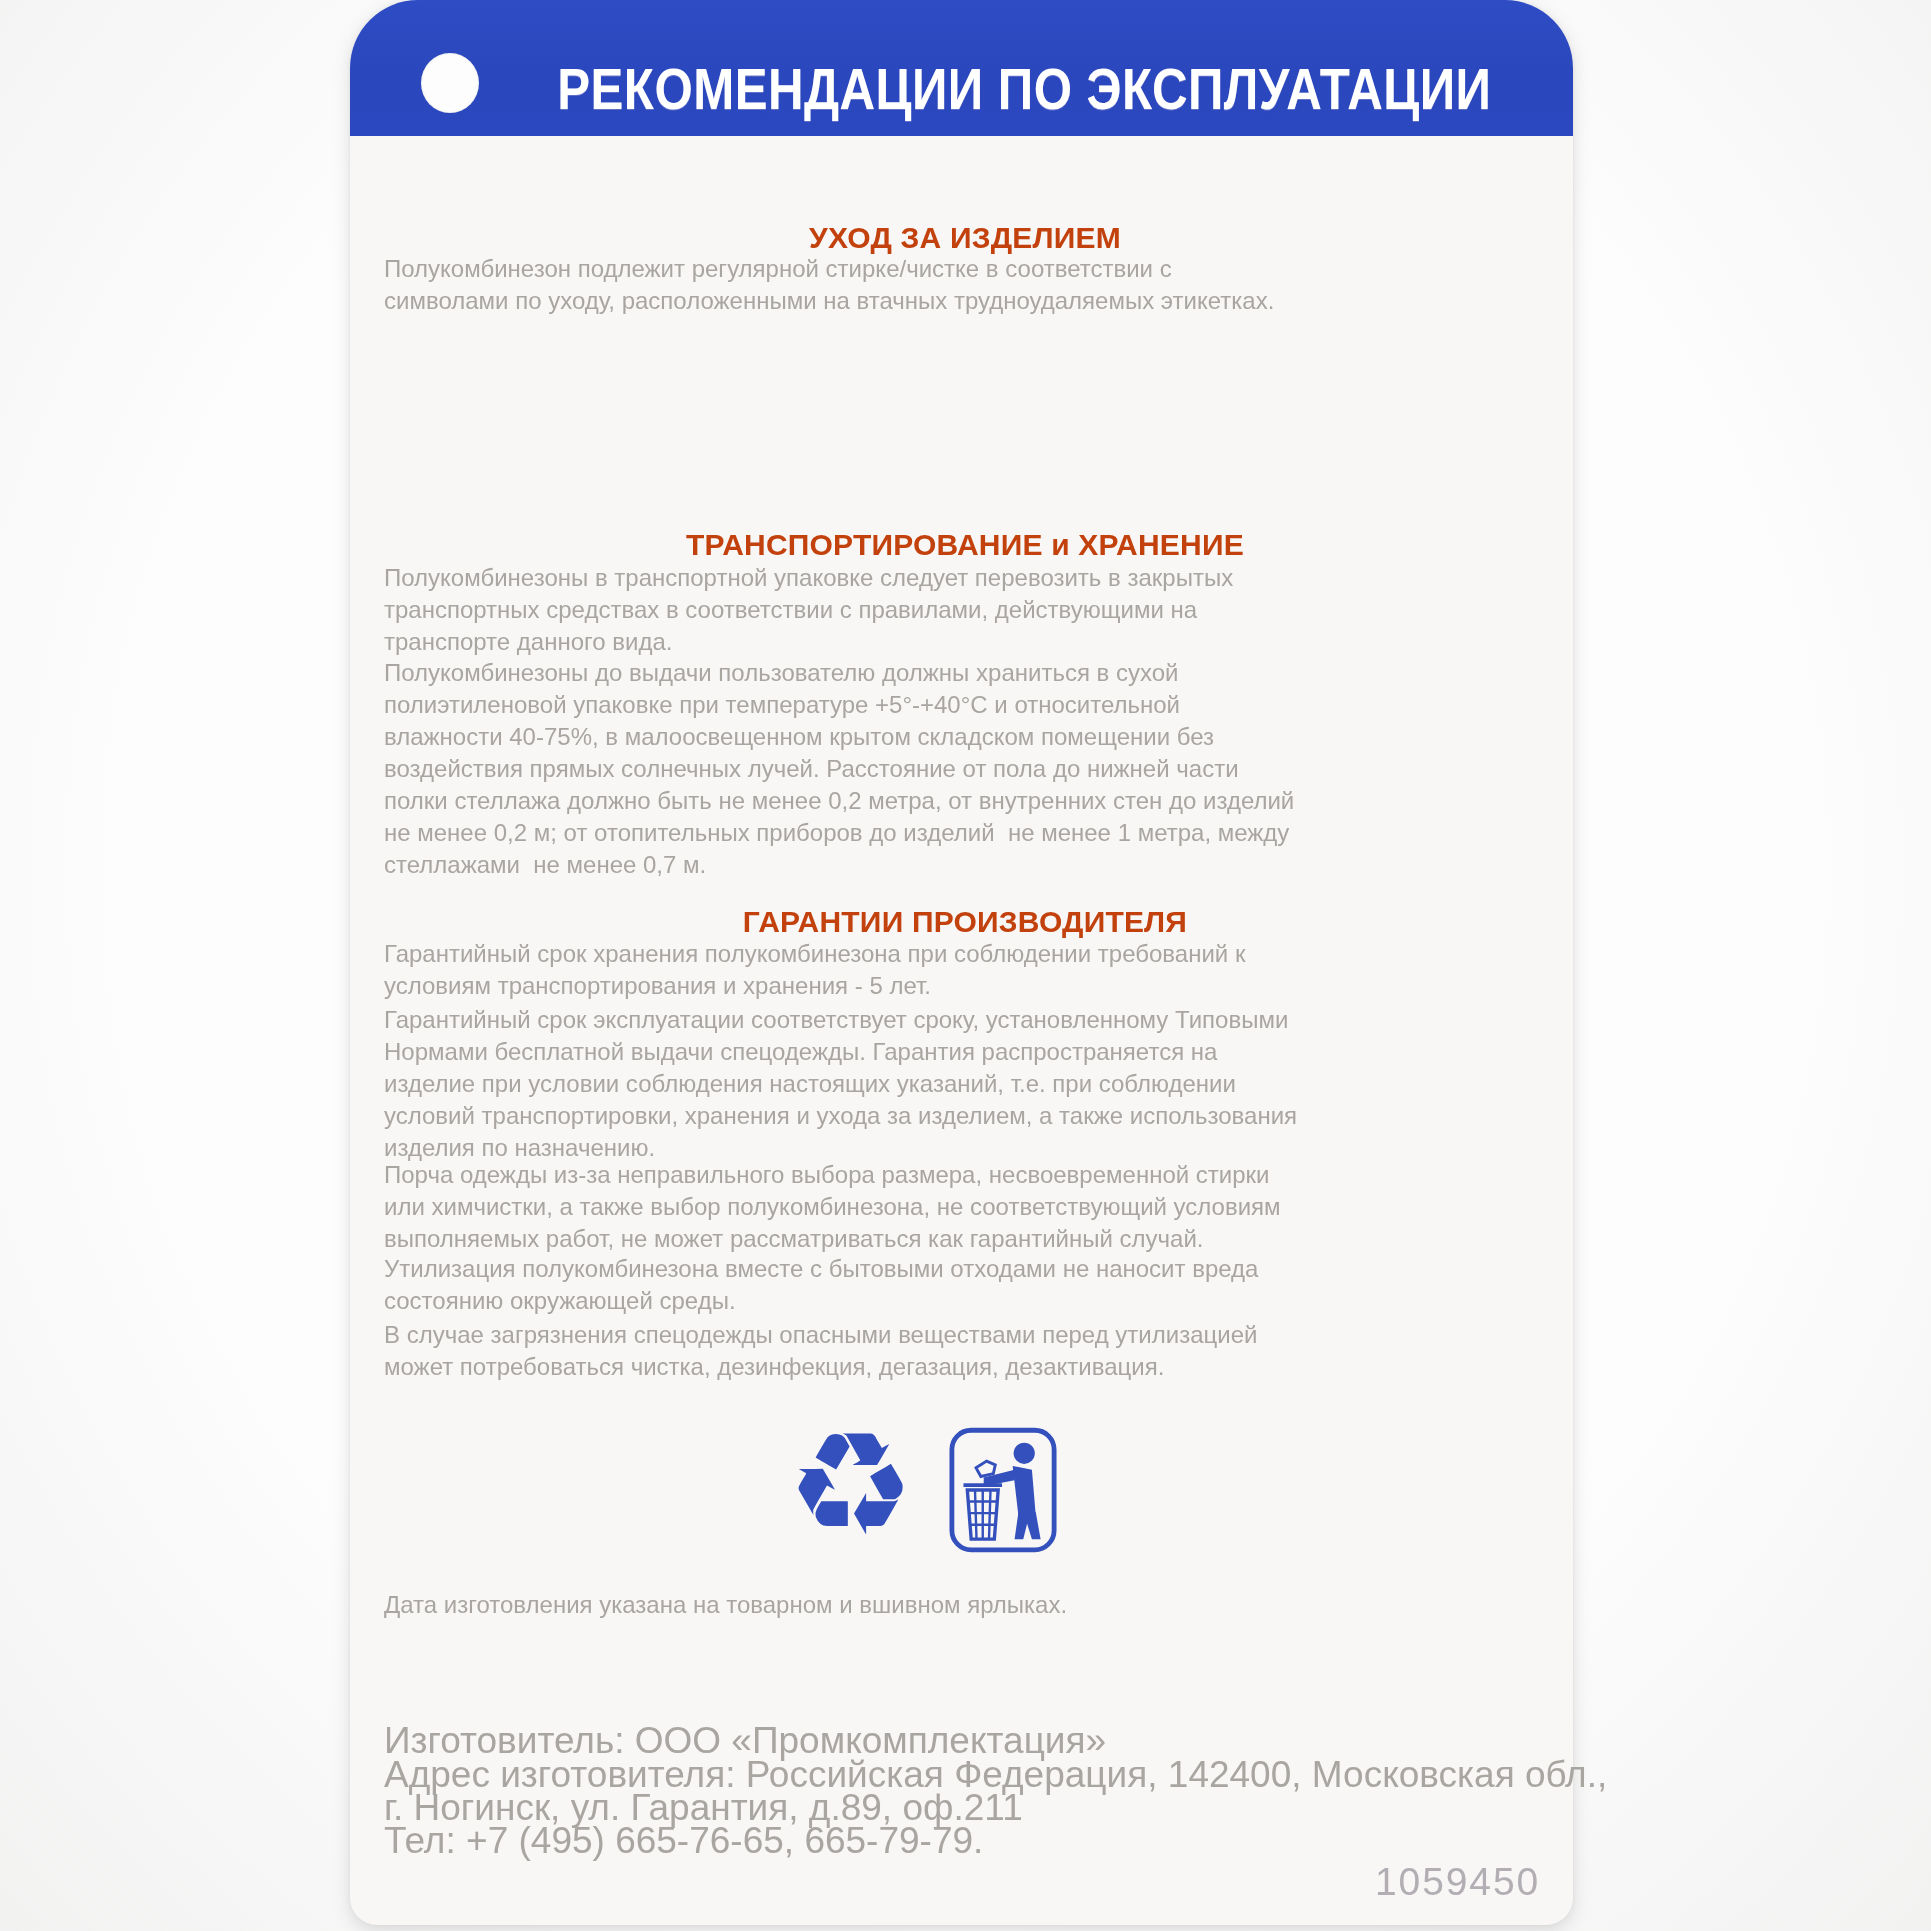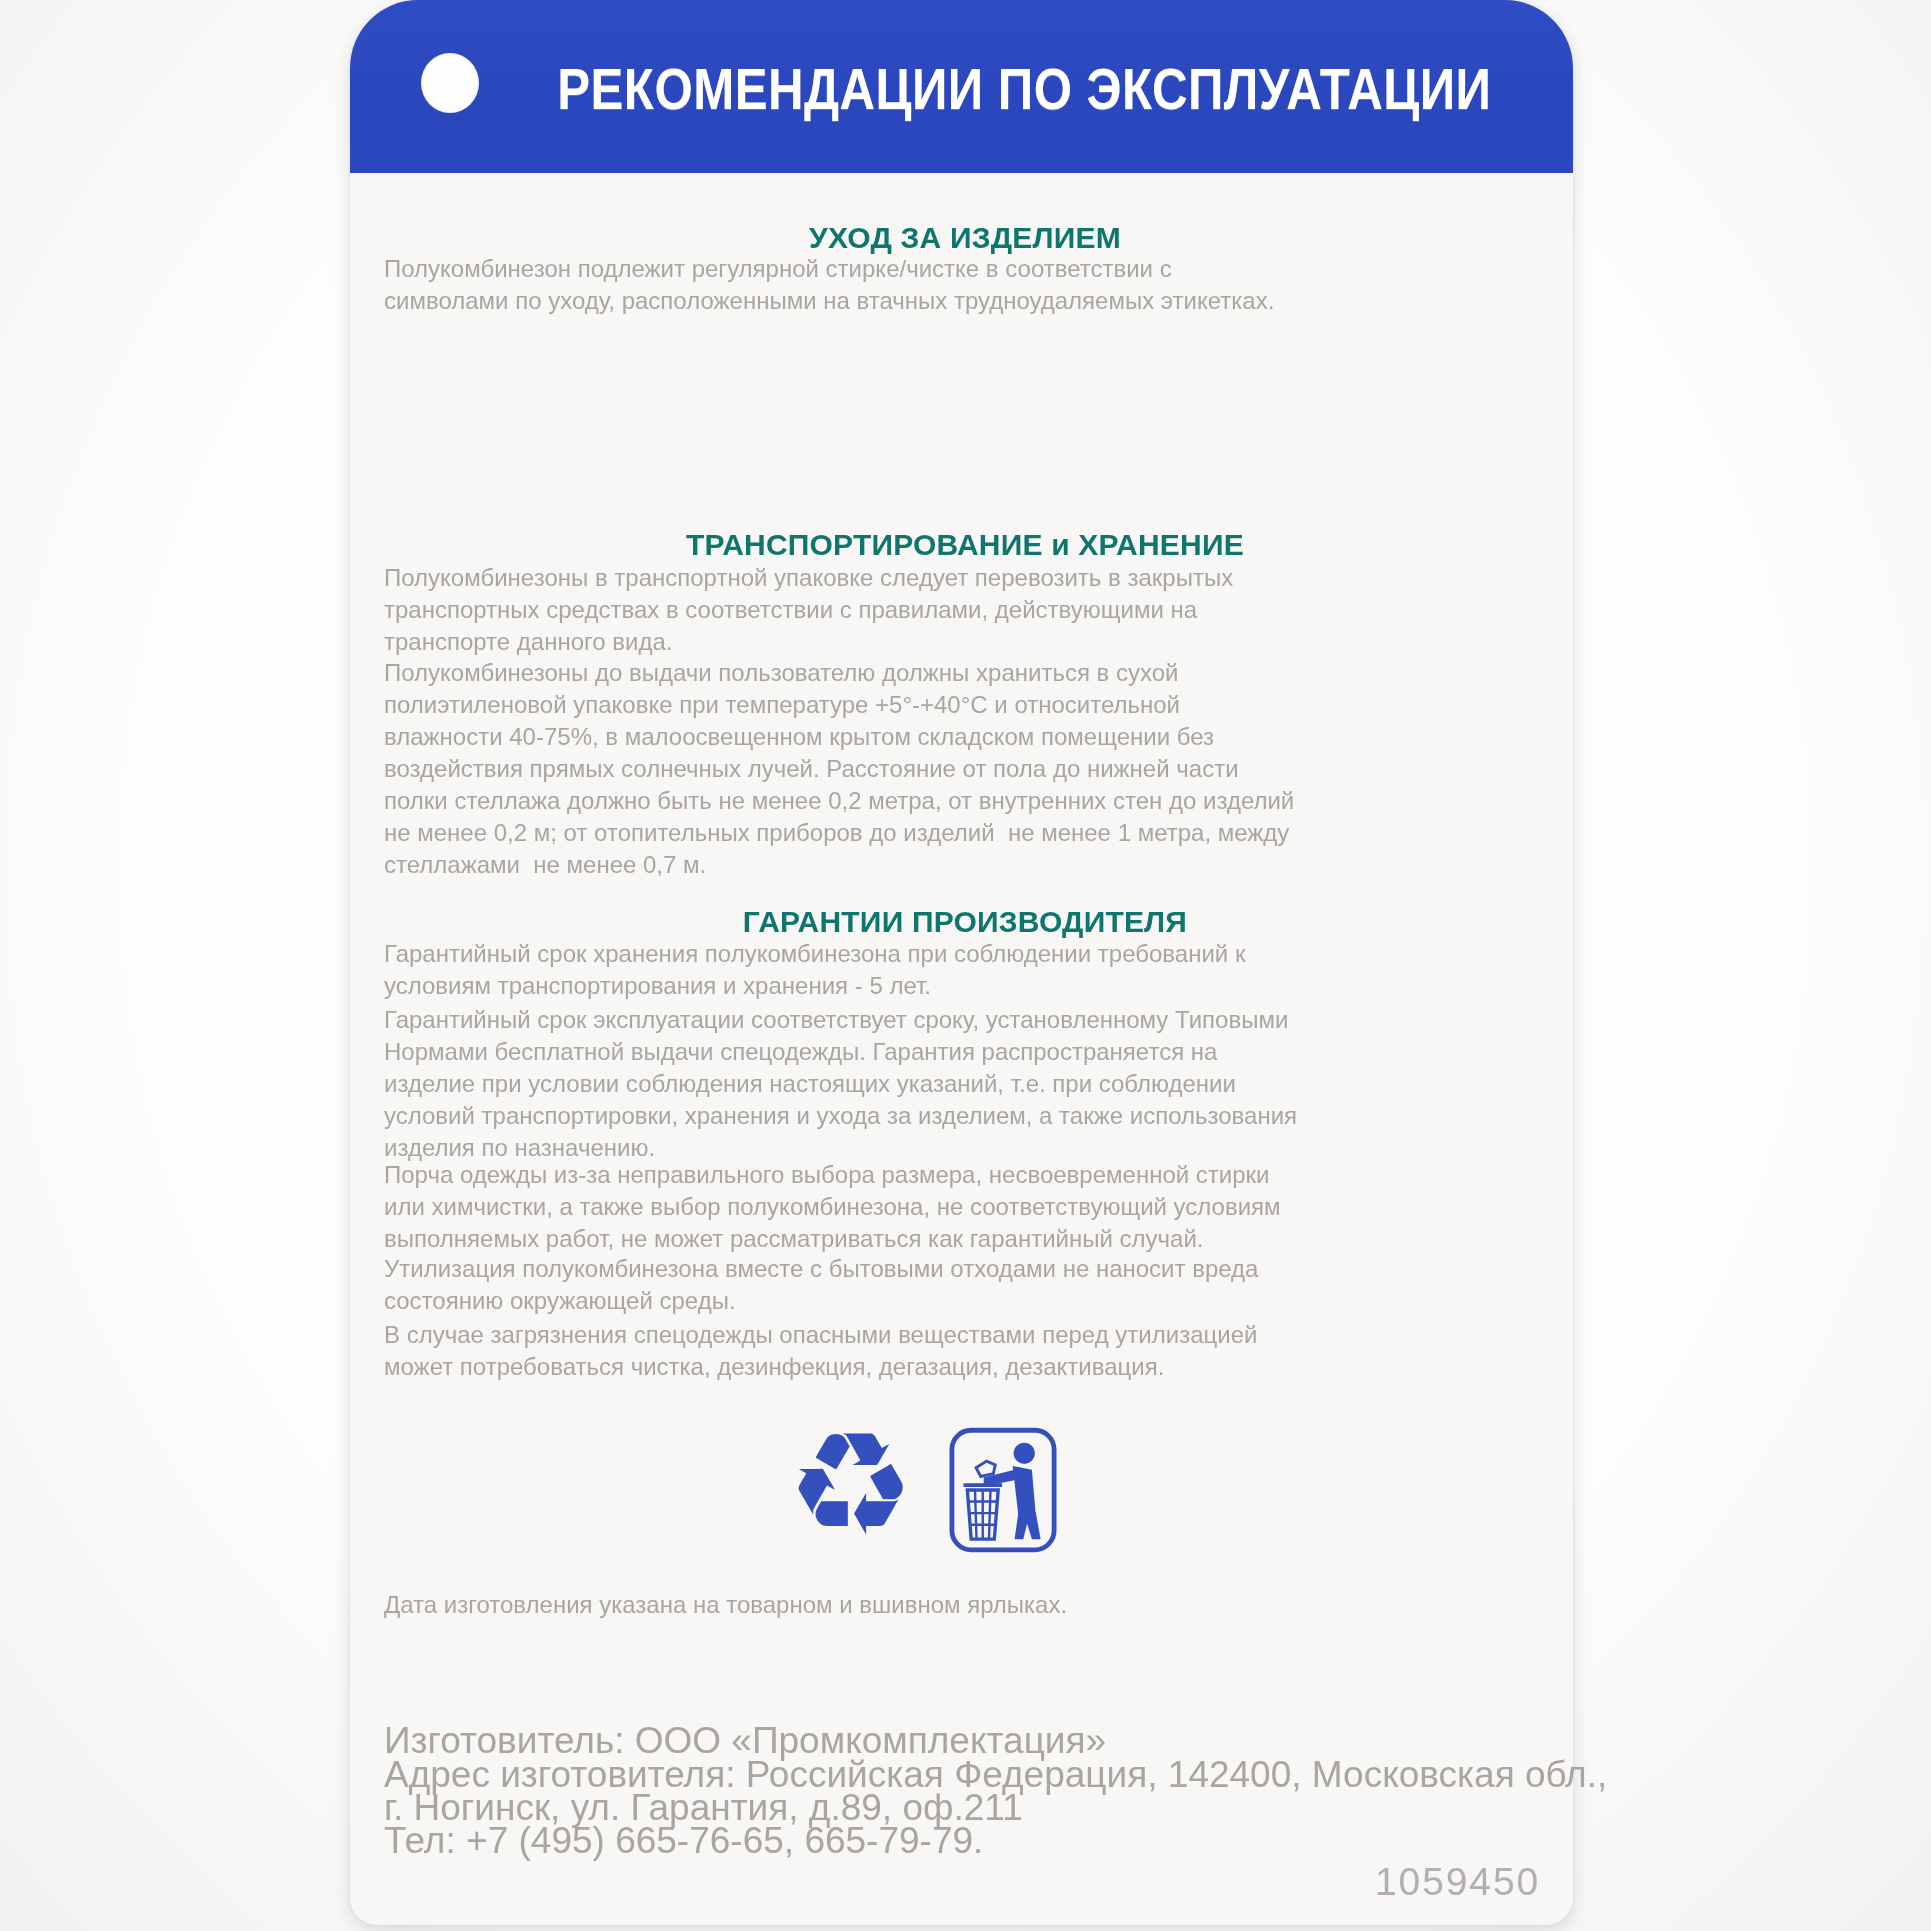--- a/index.html
+++ b/index.html
@@ -12,40 +12,40 @@
     position:absolute;inset:0;pointer-events:none;
     background:radial-gradient(ellipse at 50% 45%, rgba(255,255,255,0) 60%, rgba(210,208,206,0.25) 100%);
   }
   .card{
     position:absolute;left:350px;top:0;width:1223px;height:1925px;
     background:#f8f7f6;
     border-radius:68px 68px 27px 27px;
     box-shadow:0 5.8px 17.4px rgba(90,90,95,0.18), 0 0 3.9px rgba(120,120,125,0.10);
   }
   .header-bar{
-    position:absolute;left:0;top:0;width:100%;height:173px;
+    position:absolute;left:0;top:0;width:100%;height:136px;
     background:linear-gradient(180deg,#2e4cc4 0%,#2b47bd 55%,#2c48c0 100%);
     border-radius:68px 68px 0 0;
   }
   .punch-hole{
     position:absolute;left:71px;top:53px;width:58px;height:60px;
     background:#fdfdfd;border-radius:50%;
     box-shadow:inset 0 0 1.9px rgba(150,150,160,0.4);
   }
   .header-title{
     position:absolute;left:145px;right:19.3px;top:0;height:176px;
     display:flex;align-items:center;justify-content:center;
     color:#ffffff;font-weight:bold;font-size:58px;white-space:nowrap;
     transform:scaleX(0.85);transform-origin:50% 50%;
     letter-spacing:0.5px;
     text-shadow:0 1px 0 rgba(255,230,230,0.25);
   }
   .sec-title{
     position:absolute;left:34px;width:1162px;text-align:center;
-    color:#0f766e;font-weight:bold;font-size:30px;line-height:35px;
+    color:#c2410c;font-weight:bold;font-size:30px;line-height:35px;
     white-space:pre;letter-spacing:0.2px;
   }
   .para{
     position:absolute;left:34px;width:1168px;
     color:#a9a5a1;font-size:24px;line-height:32px;white-space:pre;
   }
   .maker-line{
     position:absolute;left:34px;width:1168px;
     color:#a9a5a1;font-size:37px;line-height:33px;white-space:pre;
   }

